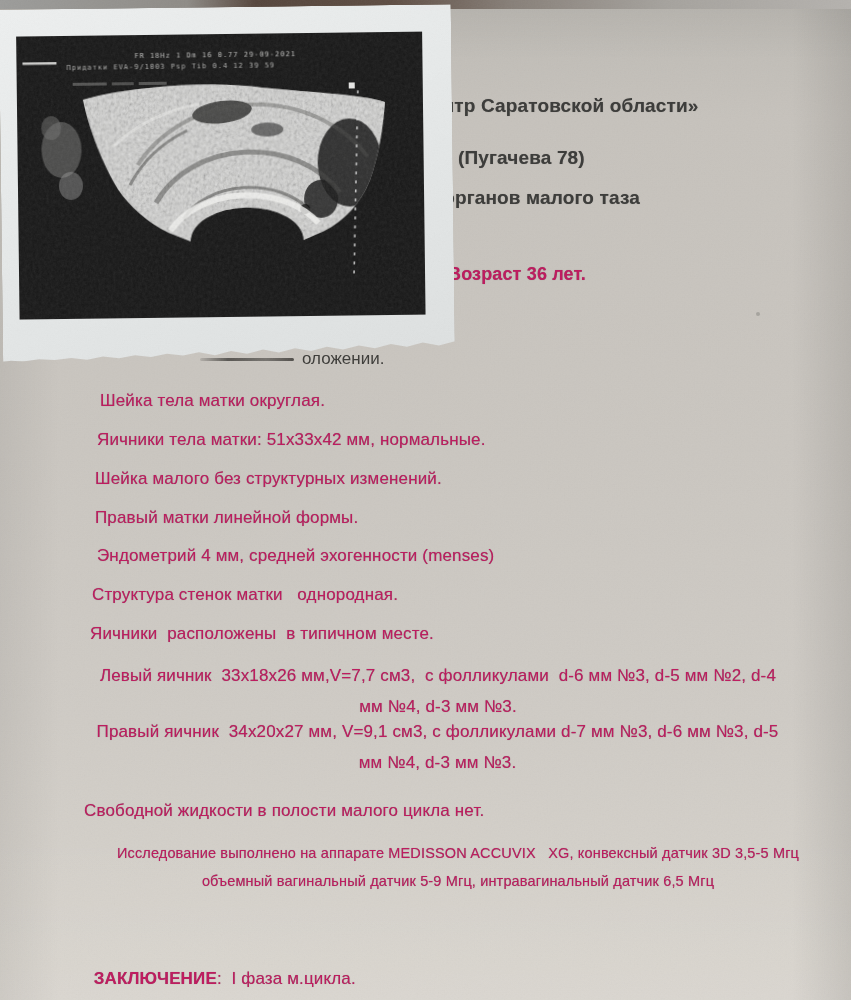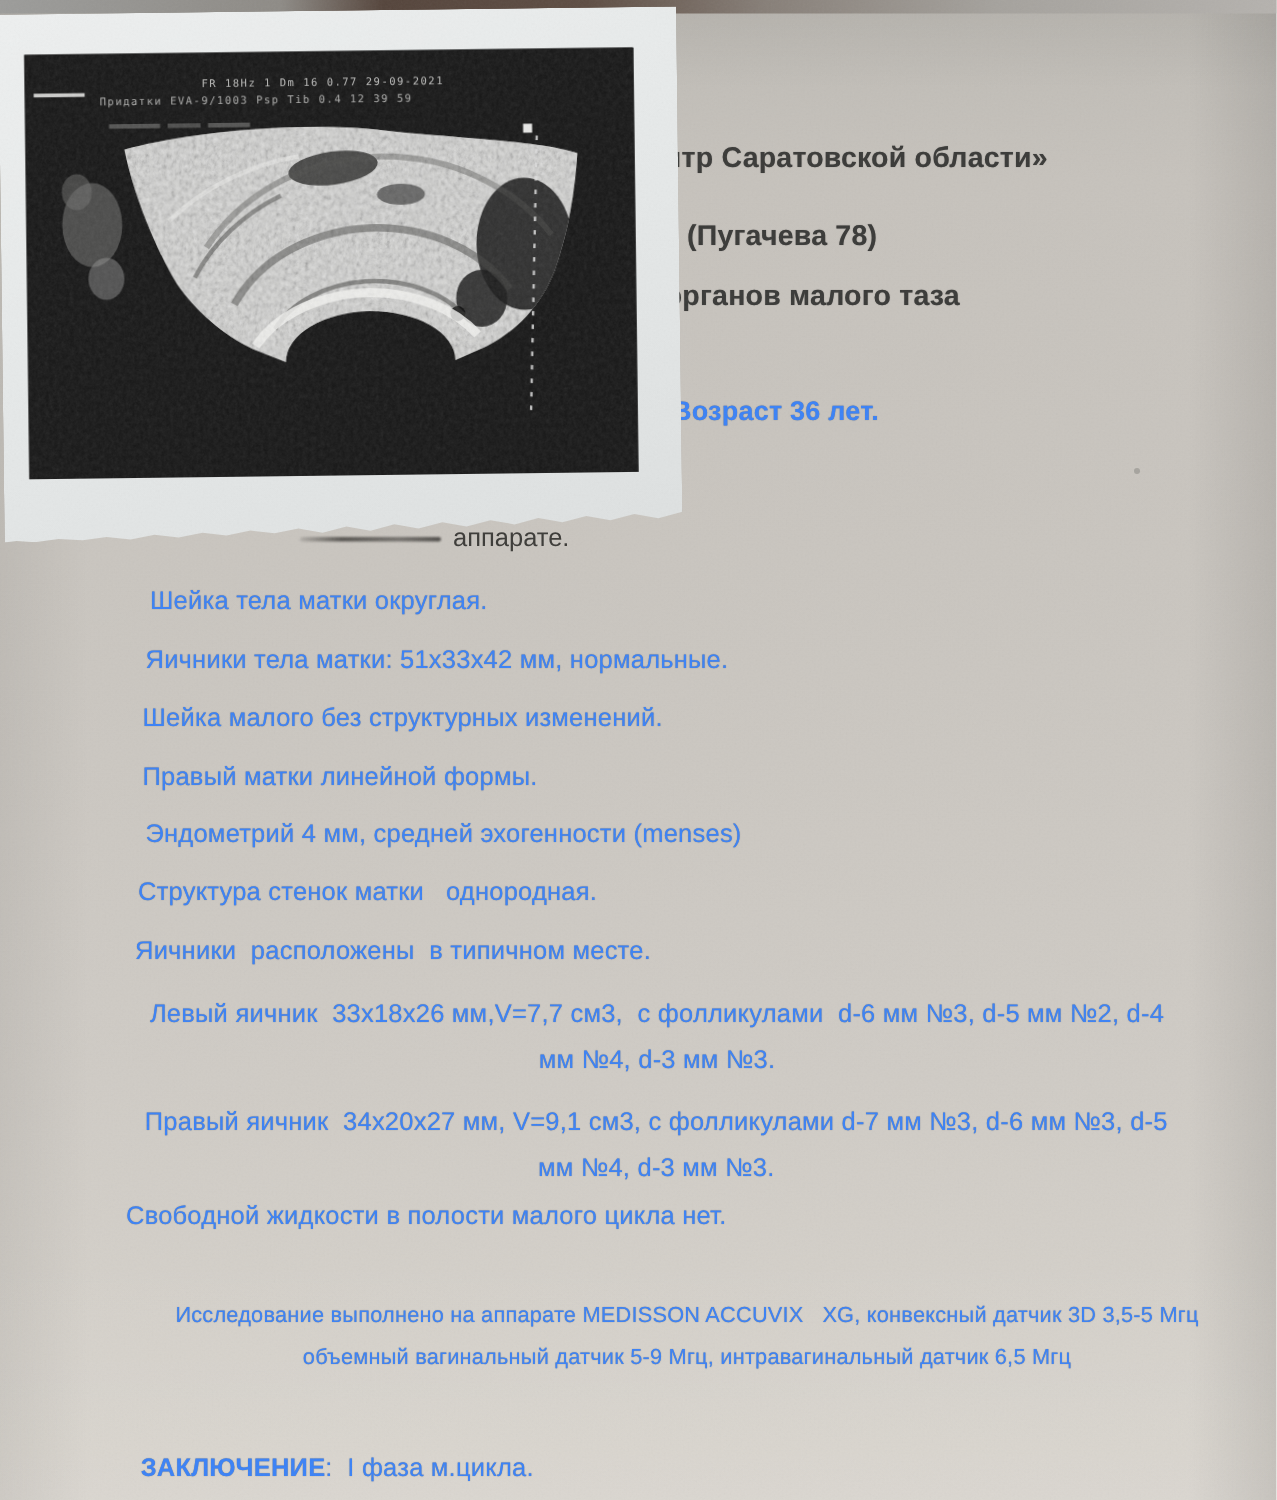--- a/index.html
+++ b/index.html
@@ -17,27 +17,27 @@
   .paper-shade{
     position:absolute;inset:0;z-index:1;pointer-events:none;
     background:
       linear-gradient(90deg,rgba(0,0,0,.06),rgba(0,0,0,0) 7%,rgba(0,0,0,0) 93%,rgba(0,0,0,.09)),
       linear-gradient(180deg,rgba(0,0,0,.05),rgba(0,0,0,0) 6%,rgba(0,0,0,0) 82%,rgba(255,255,255,.06));
   }
   .speck{position:absolute;width:4px;height:4px;border-radius:50%;background:#8f8d89;opacity:.6;z-index:2;}
 
   
   .txt{
-    position:absolute;z-index:3;color:#3b82f6;font-size:17px;line-height:22px;
+    position:absolute;z-index:3;color:#be185d;font-size:17px;line-height:22px;
     white-space:pre;letter-spacing:.15px;text-shadow:0 0 .7px rgba(64,62,58,.55);
   }
   .para{white-space:pre-wrap;line-height:31px;text-align:center;}
   .hdr{font-weight:600;font-size:19px;color:#3a3a38;}
   .bold{font-weight:700;}
-  .small{font-size:14.5px;line-height:28px;margin-top:24px;}
+  .small{font-size:14.5px;line-height:28px;}
 
   
   .photo{
     position:absolute;left:1px;top:7px;width:452px;height:364px;z-index:5;
     background:linear-gradient(160deg,#edefef 0%,#e7eaea 40%,#dde0e0 100%);
     transform:rotate(-0.7deg);
     filter:drop-shadow(0 5px 5px rgba(55,48,40,.40));
     clip-path:polygon(0 0,452px 0,452px 337px,436px 341px,420px 338px,404px 342px,388px 339px,372px 343px,356px 340px,340px 344px,324px 341px,308px 345px,292px 342px,276px 346px,260px 343px,244px 347px,228px 344px,212px 348px,196px 345px,180px 348px,164px 346px,148px 349px,132px 347px,116px 350px,100px 348px,84px 351px,68px 349px,52px 351px,36px 350px,20px 352px,8px 351px,0 352px);
   }
   .print{
@@ -66,32 +66,32 @@
 <div class="paper-shade"></div>
 <div class="speck" style="left:756px;top:312px"></div>
 
 <div class="txt hdr" style="left:432px;top:95px">ентр Саратовской области»</div>
 <div class="txt hdr" style="left:430px;top:147px">ие (Пугачева 78)</div>
 <div class="txt hdr" style="left:427px;top:187px">е органов малого таза</div>
 <div class="txt bold" style="left:448px;top:263px;font-size:18px">Возраст 36 лет.</div>
 
 <div class="covered">
   <span class="smudge"></span>
-  <span>аппарате.</span>
+  <span>оложении.</span>
 </div>
 
 <div class="txt" style="left:100px;top:390px">Шейка тела матки округлая.</div>
 <div class="txt" style="left:97px;top:429px">Яичники тела матки: 51x33x42 мм, нормальные.</div>
 <div class="txt" style="left:95px;top:468px">Шейка малого без структурных изменений.</div>
 <div class="txt" style="left:95px;top:507px">Правый матки линейной формы.</div>
 <div class="txt" style="left:97px;top:545px">Эндометрий 4 мм, средней эхогенности (menses)</div>
 <div class="txt" style="left:92px;top:584px">Структура стенок матки   однородная.</div>
 <div class="txt" style="left:90px;top:623px">Яичники  расположены  в типичном месте.</div>
 <div class="txt para" style="left:88px;top:660px;width:700px">Левый яичник  33x18x26 мм,V=7,7 см3,  с фолликулами  d-6 мм №3, d-5 мм №2, d-4 мм №4, d-3 мм №3.</div>
-<div class="txt para" style="left:85px;top:732px;width:705px">Правый яичник  34x20x27 мм, V=9,1 см3, с фолликулами d-7 мм №3, d-6 мм №3, d-5 мм №4, d-3 мм №3.</div>
+<div class="txt para" style="left:85px;top:716px;width:705px">Правый яичник  34x20x27 мм, V=9,1 см3, с фолликулами d-7 мм №3, d-6 мм №3, d-5 мм №4, d-3 мм №3.</div>
 <div class="txt" style="left:84px;top:800px">Свободной жидкости в полости малого цикла нет.</div>
 <div class="txt para small" style="left:84px;top:839px;width:748px">Исследование выполнено на аппарате MEDISSON ACCUVIX   XG, конвексный датчик 3D 3,5-5 Мгц  объемный вагинальный датчик 5-9 Мгц, интравагинальный датчик 6,5 Мгц</div>
 
 <div class="txt" style="left:84px;top:946px">
   <span class="bold">ЗАКЛЮЧЕНИЕ</span><span>:  I фаза м.цикла.</span>
 </div>
 
 <div class="photo">
   <div class="print">
     <svg width="406" height="283" viewBox="0 0 406 283">

